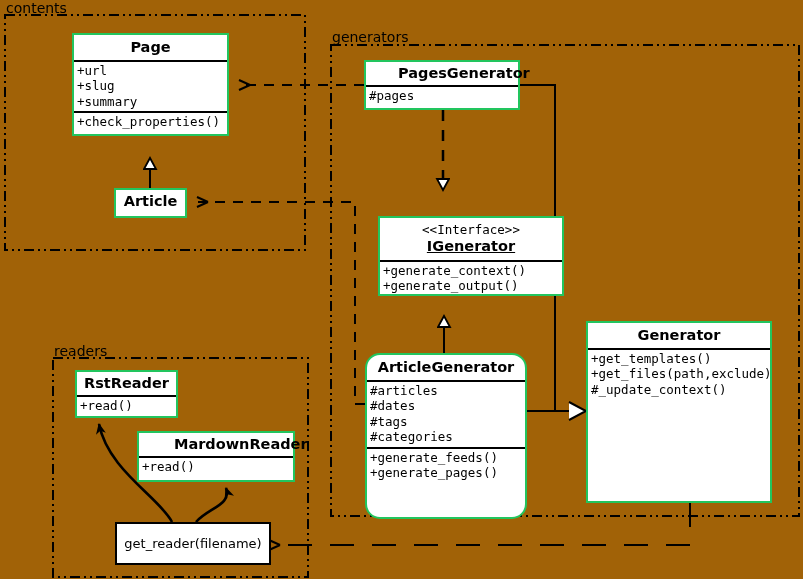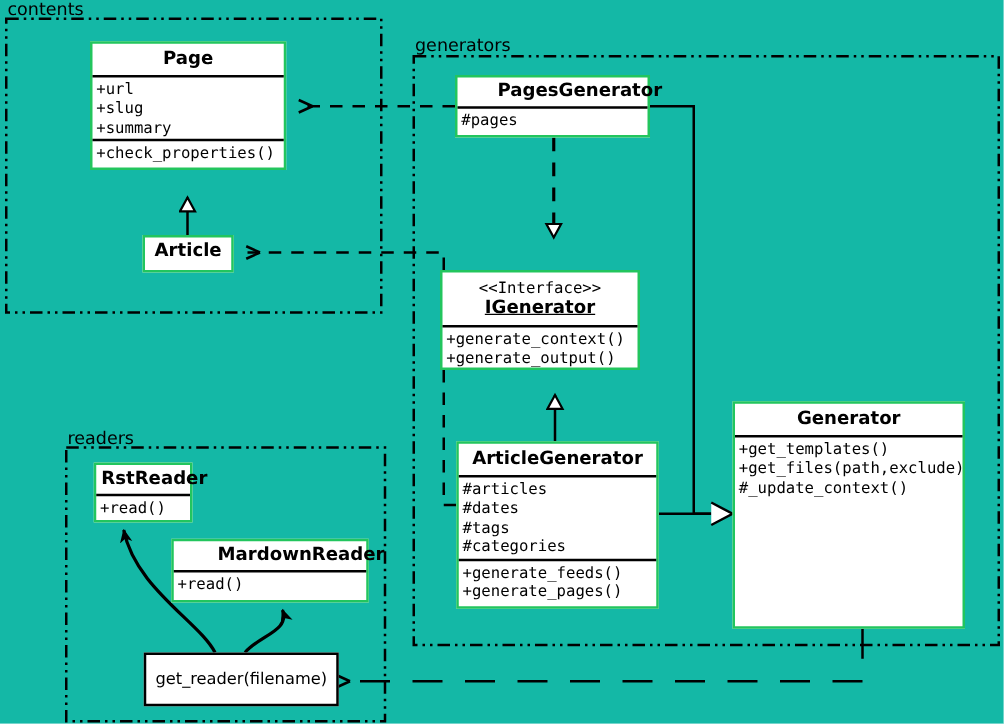--- a/index.html
+++ b/index.html
@@ -1,19 +1,19 @@
 <!DOCTYPE html>
 <html><head>
 <meta charset="utf-8">
 <style>
   html,body{margin:0;padding:0;background:#ffffff;}
   #stage{
     position:relative;
     width:803px;height:579px;
-    background:#14b8a6;
+    background:#a16207;
     font-family:"DejaVu Sans", sans-serif;
     overflow:hidden;
   }
   #svg-layer{position:absolute;left:0;top:0;width:803px;height:579px;}
 
   
   .pkg-label{
     position:absolute;
     font-family:"DejaVu Sans", sans-serif;
     font-size:14px;
@@ -173,32 +173,32 @@
     <div class="sec cname" style="padding-top:2px;padding-bottom:2px;">Article</div>
   </div>
 
   <div class="uml" style="left:364px;top:60px;width:156px;height:50px;">
     <div class="sec cname" style="padding-top:2px;padding-bottom:2px;padding-left:32px;">PagesGenerator</div>
     <div class="sec">
       <div class="mem">#pages</div>
     </div>
   </div>
 
-  <div class="uml" style="left:352px;top:216px;width:160px;height:80px;">
+  <div class="uml" style="left:378px;top:216px;width:186px;height:80px;">
     <div class="sec" style="padding-top:4px;padding-bottom:4px;">
       <div class="stereo">&lt;&lt;Interface&gt;&gt;</div>
       <div class="cname" style="padding:0;text-decoration:underline;">IGenerator</div>
     </div>
     <div class="sec">
       <div class="mem">+generate_context()</div>
       <div class="mem">+generate_output()</div>
     </div>
   </div>
 
-  <div class="uml" style="left:365px;top:353px;width:162px;height:134px;">
+  <div class="uml" style="left:365px;top:353px;width:162px;height:166px;border-radius:15px;">
     <div class="sec cname">ArticleGenerator</div>
     <div class="sec">
       <div class="mem">#articles</div>
       <div class="mem">#dates</div>
       <div class="mem">#tags</div>
       <div class="mem">#categories</div>
     </div>
     <div class="sec">
       <div class="mem">+generate_feeds()</div>
       <div class="mem">+generate_pages()</div>
@@ -207,21 +207,21 @@
 
   <div class="uml" style="left:586px;top:321px;width:186px;height:182px;">
     <div class="sec cname">Generator</div>
     <div class="sec">
       <div class="mem">+get_templates()</div>
       <div class="mem">+get_files(path,exclude)</div>
       <div class="mem">#_update_context()</div>
     </div>
   </div>
 
-  <div class="uml" style="left:75px;top:370px;width:79px;height:48px;">
+  <div class="uml" style="left:75px;top:370px;width:103px;height:48px;">
     <div class="sec cname" style="padding-top:2px;padding-bottom:2px;">RstReader</div>
     <div class="sec">
       <div class="mem">+read()</div>
     </div>
   </div>
 
   <div class="uml" style="left:137px;top:431px;width:158px;height:51px;">
     <div class="sec cname" style="padding-top:2px;padding-bottom:2px;padding-left:35px;">MardownReader</div>
     <div class="sec">
       <div class="mem">+read()</div>

